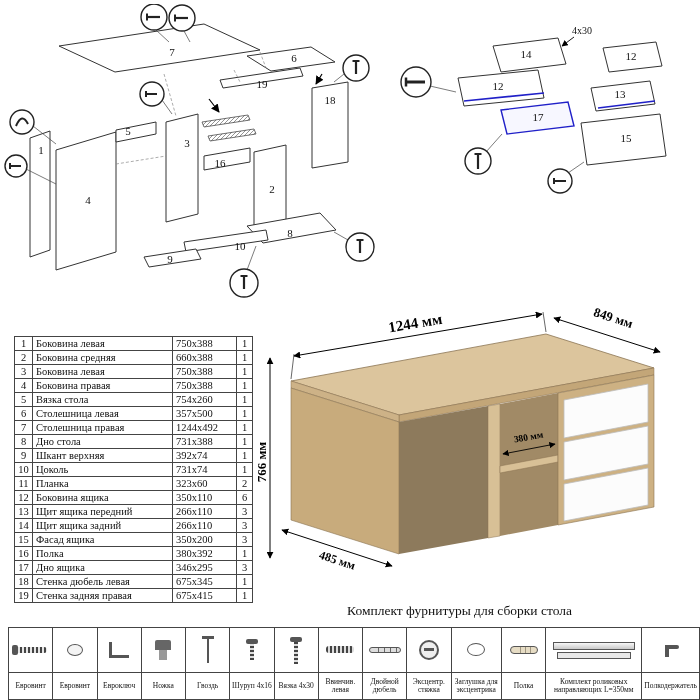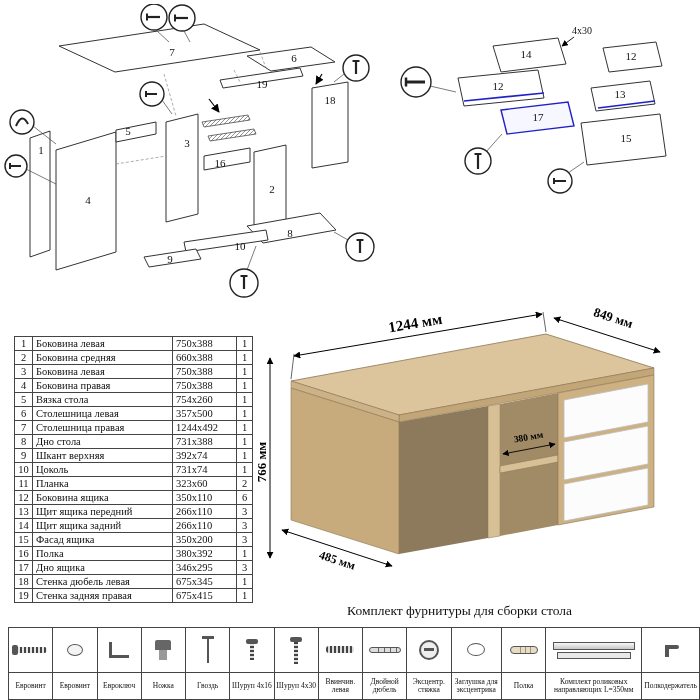--- a/index.html
+++ b/index.html
@@ -423,21 +423,21 @@
           <td class="hw-label">Евровинт</td>
 
           <td class="hw-label">Евроключ</td>
 
           <td class="hw-label">Ножка</td>
 
           <td class="hw-label">Гвоздь</td>
 
           <td class="hw-label">Шуруп 4x16</td>
 
-          <td class="hw-label">Шуруп 4x30</td>
+          <td class="hw-label">Вязка 4x30</td>
 
           <td class="hw-label">Ввинчив. левая</td>
 
           <td class="hw-label">Двойной дюбель</td>
 
           <td class="hw-label">Эксцентр. стяжка</td>
 
           <td class="hw-label">Заглушка для эксцентрика</td>
 
           <td class="hw-label">Полка</td>

